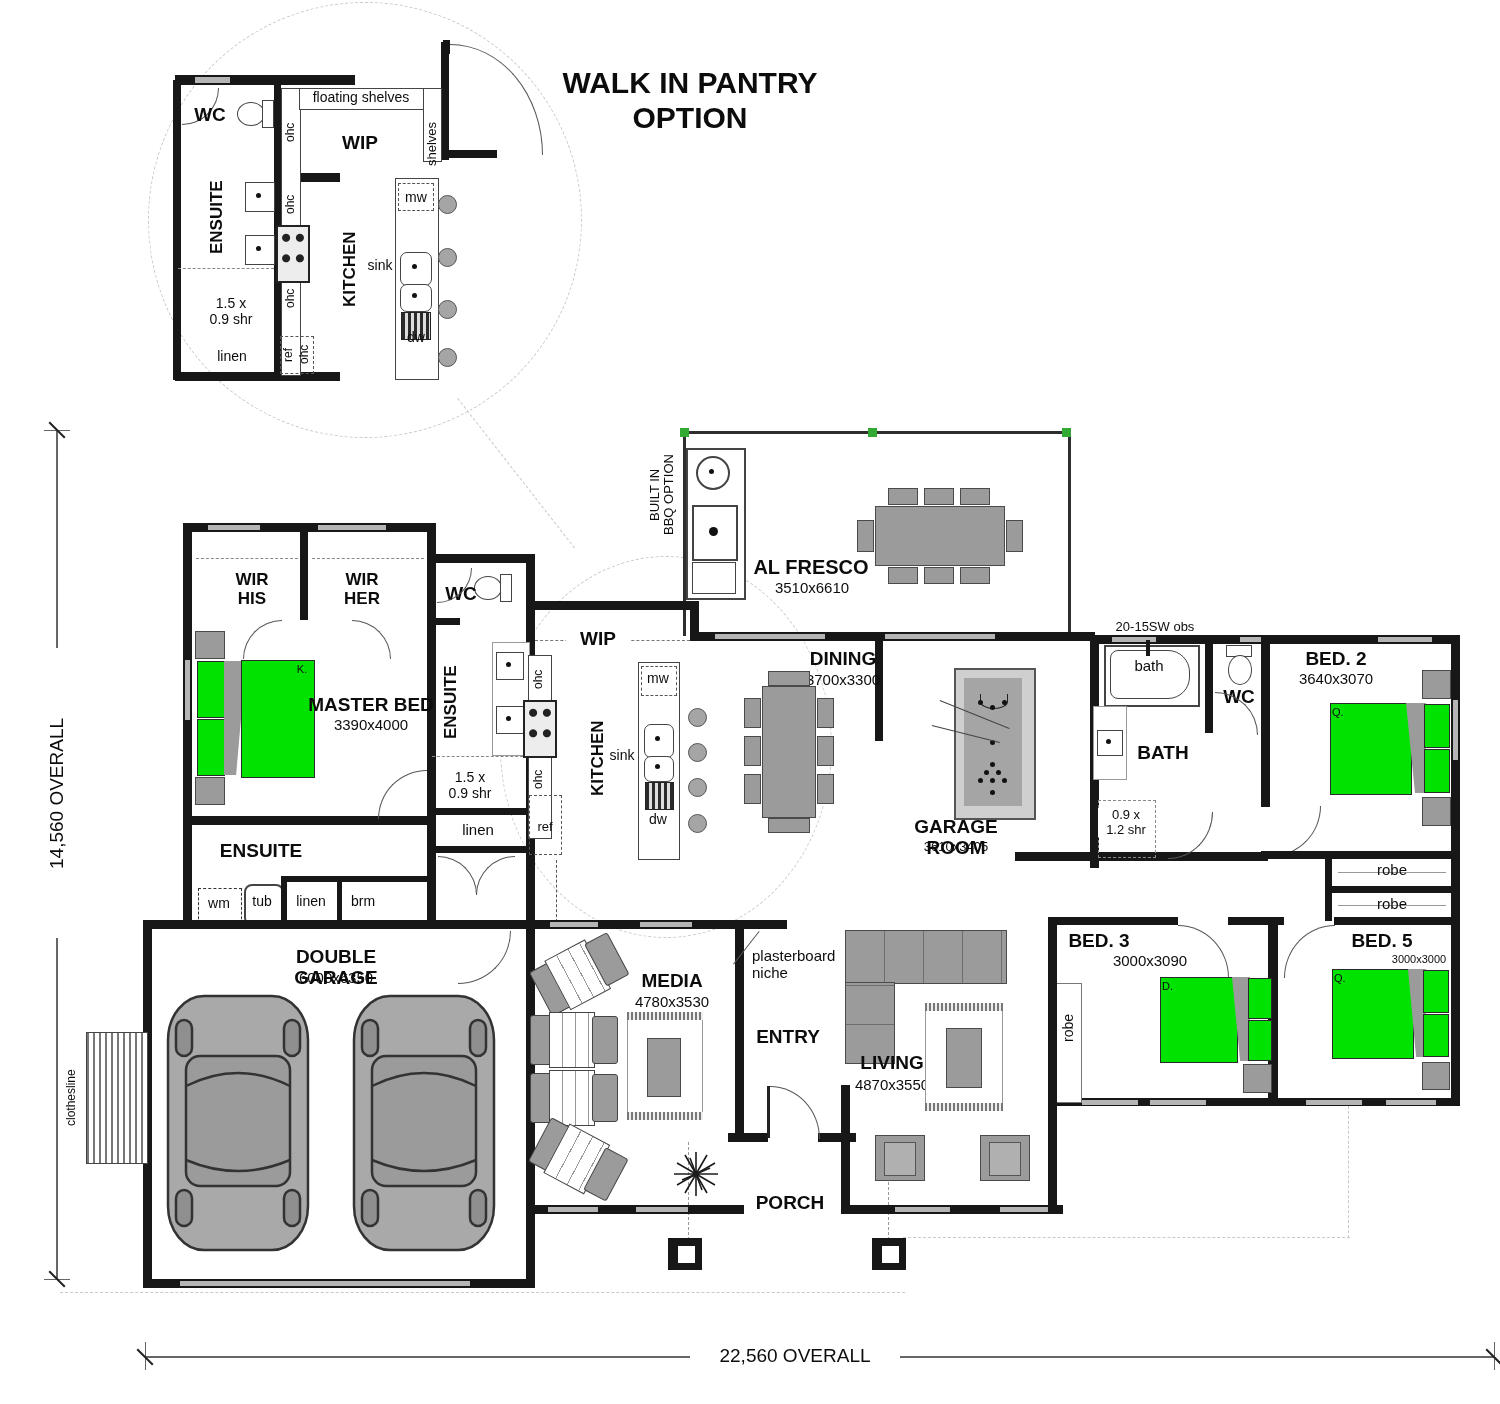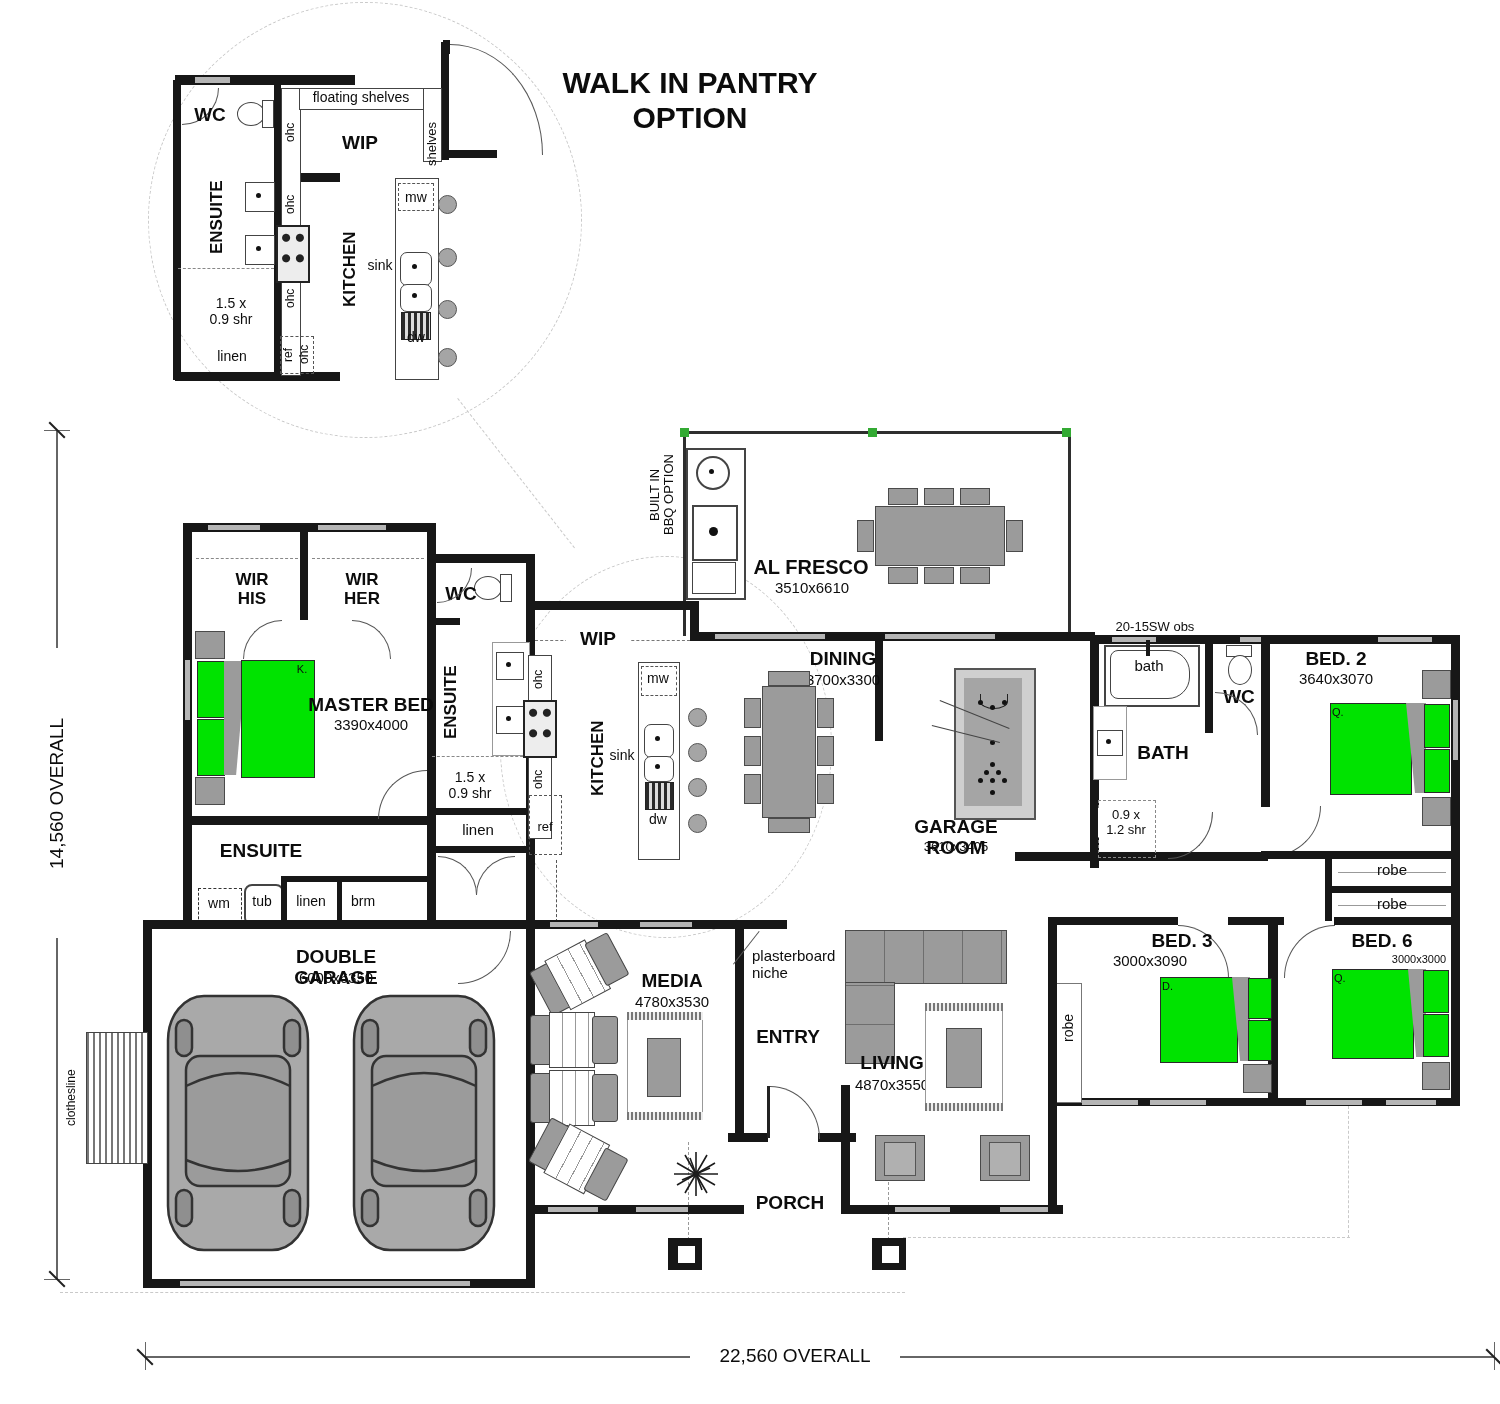--- a/index.html
+++ b/index.html
@@ -321,31 +321,31 @@
   <i class="w" style="left:1334px;top:917px;width:124px;height:8px"></i>
   <i class="w" style="left:1048px;top:917px;width:9px;height:188px"></i>
   <i class="w" style="left:1268px;top:917px;width:10px;height:188px"></i>
   <i class="w" style="left:1048px;top:1098px;width:412px;height:8px"></i>
   <i class="win" style="left:1082px;top:1100px;width:56px;height:5px"></i>
   <i class="win" style="left:1150px;top:1100px;width:56px;height:5px"></i>
   <i class="win" style="left:1306px;top:1100px;width:56px;height:5px"></i>
   <i class="win" style="left:1386px;top:1100px;width:50px;height:5px"></i>
   <i class="arc" style="left:1178px;top:925px;width:50px;height:52px;border-top:1.2px solid #555;border-right:1.2px solid #555;border-top-right-radius:100% 100%"></i>
   <i class="arc" style="left:1284px;top:925px;width:50px;height:52px;border-top:1.2px solid #555;border-left:1.2px solid #555;border-top-left-radius:100% 100%"></i>
-  <div class="lb b" style="left:1140px;top:930px;width:84px;font-size:19px">BED. 3</div>
+  <div class="lb b" style="left:1057px;top:930px;width:84px;font-size:19px">BED. 3</div>
   <div class="lb" style="left:1108px;top:953px;width:84px;font-size:15px">3000x3090</div>
   <i class="wh" style="left:1056px;top:983px;width:24px;height:118px;border-color:#777"></i>
   <div class="vl" style="left:1057px;top:995px;width:22px;height:66px;font-size:14px">robe</div>
   <i class="grn" style="left:1160px;top:977px;width:76px;height:84px"></i>
   <i class="wedge rv" style="left:1232px;top:977px;width:18px;height:84px"></i>
   <i class="grn" style="left:1248px;top:978px;width:22px;height:39px"></i>
   <i class="grn" style="left:1248px;top:1020px;width:22px;height:39px"></i>
   <i class="fr" style="left:1243px;top:1064px;width:27px;height:27px"></i>
   <div class="lb" style="left:1162px;top:980px;width:20px;font-size:11px;text-align:left">D.</div>
-  <div class="lb b" style="left:1340px;top:930px;width:84px;font-size:19px">BED. 6</div>
+  <div class="lb b" style="left:1340px;top:930px;width:84px;font-size:19px">BED. 5</div>
   <div class="lb" style="left:1377px;top:953px;width:84px;font-size:11px">3000x3000</div>
   <i class="grn" style="left:1332px;top:969px;width:80px;height:88px"></i>
   <i class="wedge rv" style="left:1408px;top:969px;width:18px;height:88px"></i>
   <i class="grn" style="left:1423px;top:970px;width:24px;height:41px"></i>
   <i class="grn" style="left:1423px;top:1014px;width:24px;height:41px"></i>
   <i class="fr" style="left:1422px;top:1062px;width:26px;height:26px"></i>
   <div class="lb" style="left:1334px;top:972px;width:20px;font-size:11px;text-align:left">Q.</div>
 
   <div class="lb b" style="left:206px;top:840px;width:110px;font-size:19px">ENSUITE</div>
   <i class="dsh" style="left:198px;top:888px;width:42px;height:34px;border-width:1.5px;border-color:#333"></i>

